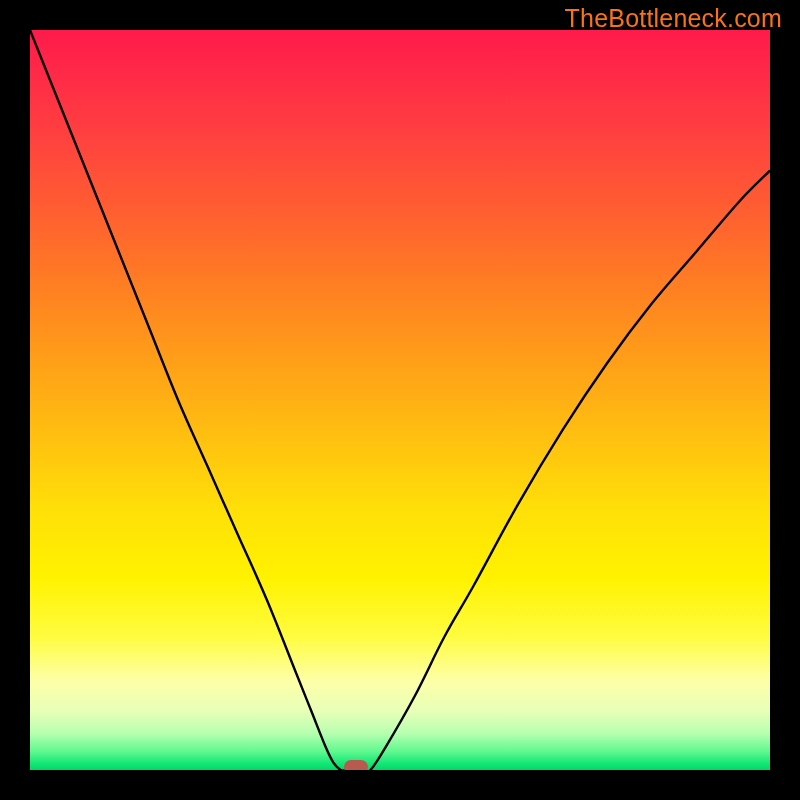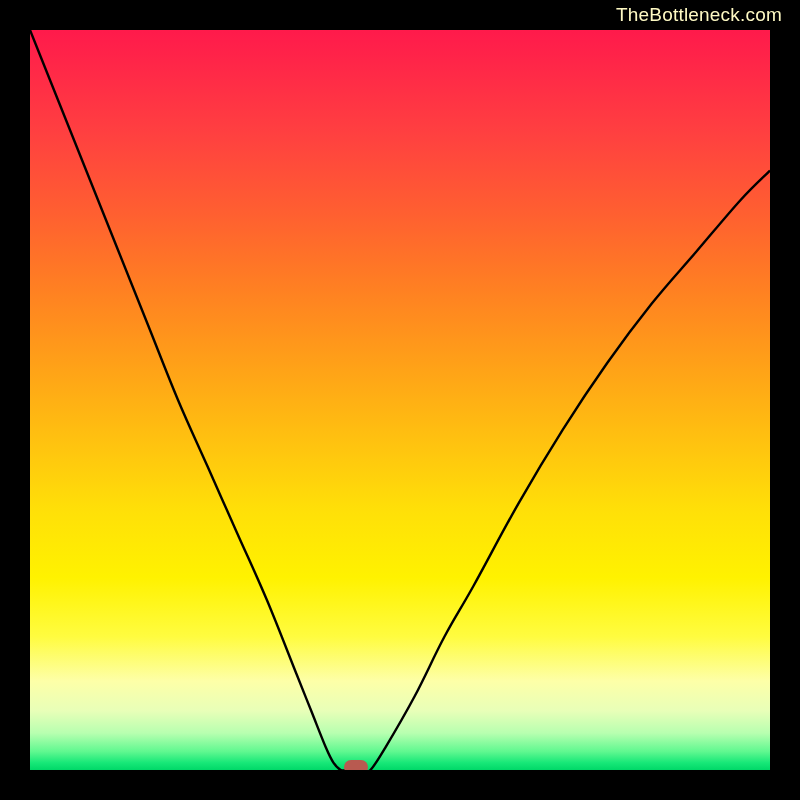--- a/index.html
+++ b/index.html
@@ -62,22 +62,22 @@
     width: 24px;
     height: 14px;
     border-radius: 7px;
     background: #b85a50;
   }
 
   .watermark {
     position: absolute;
     top: 4px;
     right: 18px;
-    color: #fef9c3;
-    font-size: 19px;
+    color: #f97316;
+    font-size: 25px;
     letter-spacing: 0.2px;
     font-weight: 500;
   }
 </style>
 </head>
 <body>
 
 <div class="frame">
 
   <div class="plot-area">

